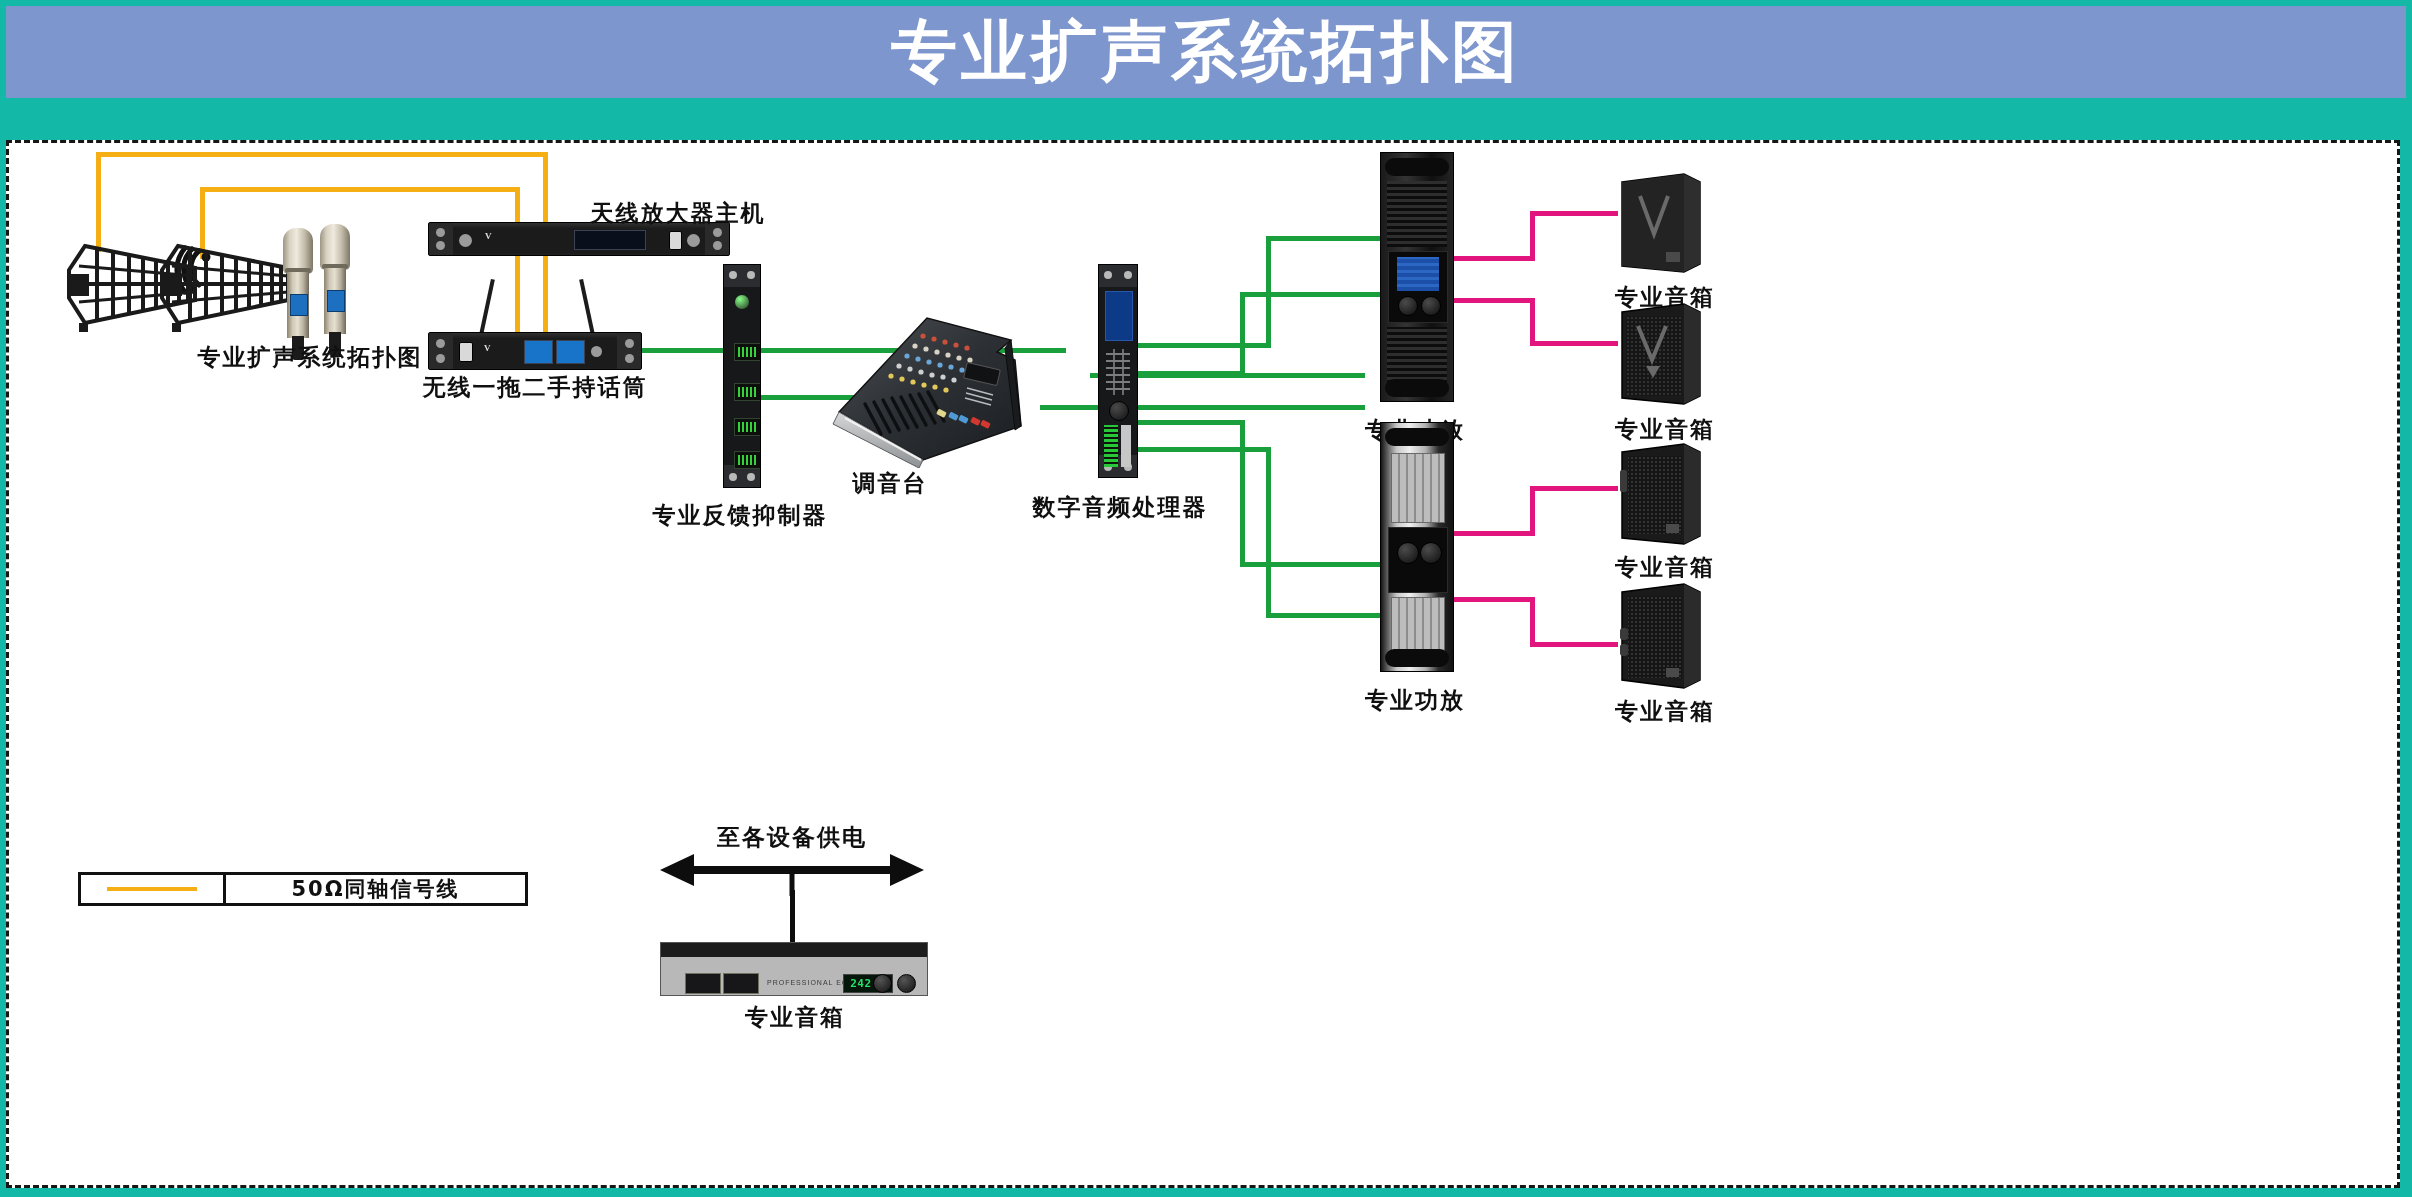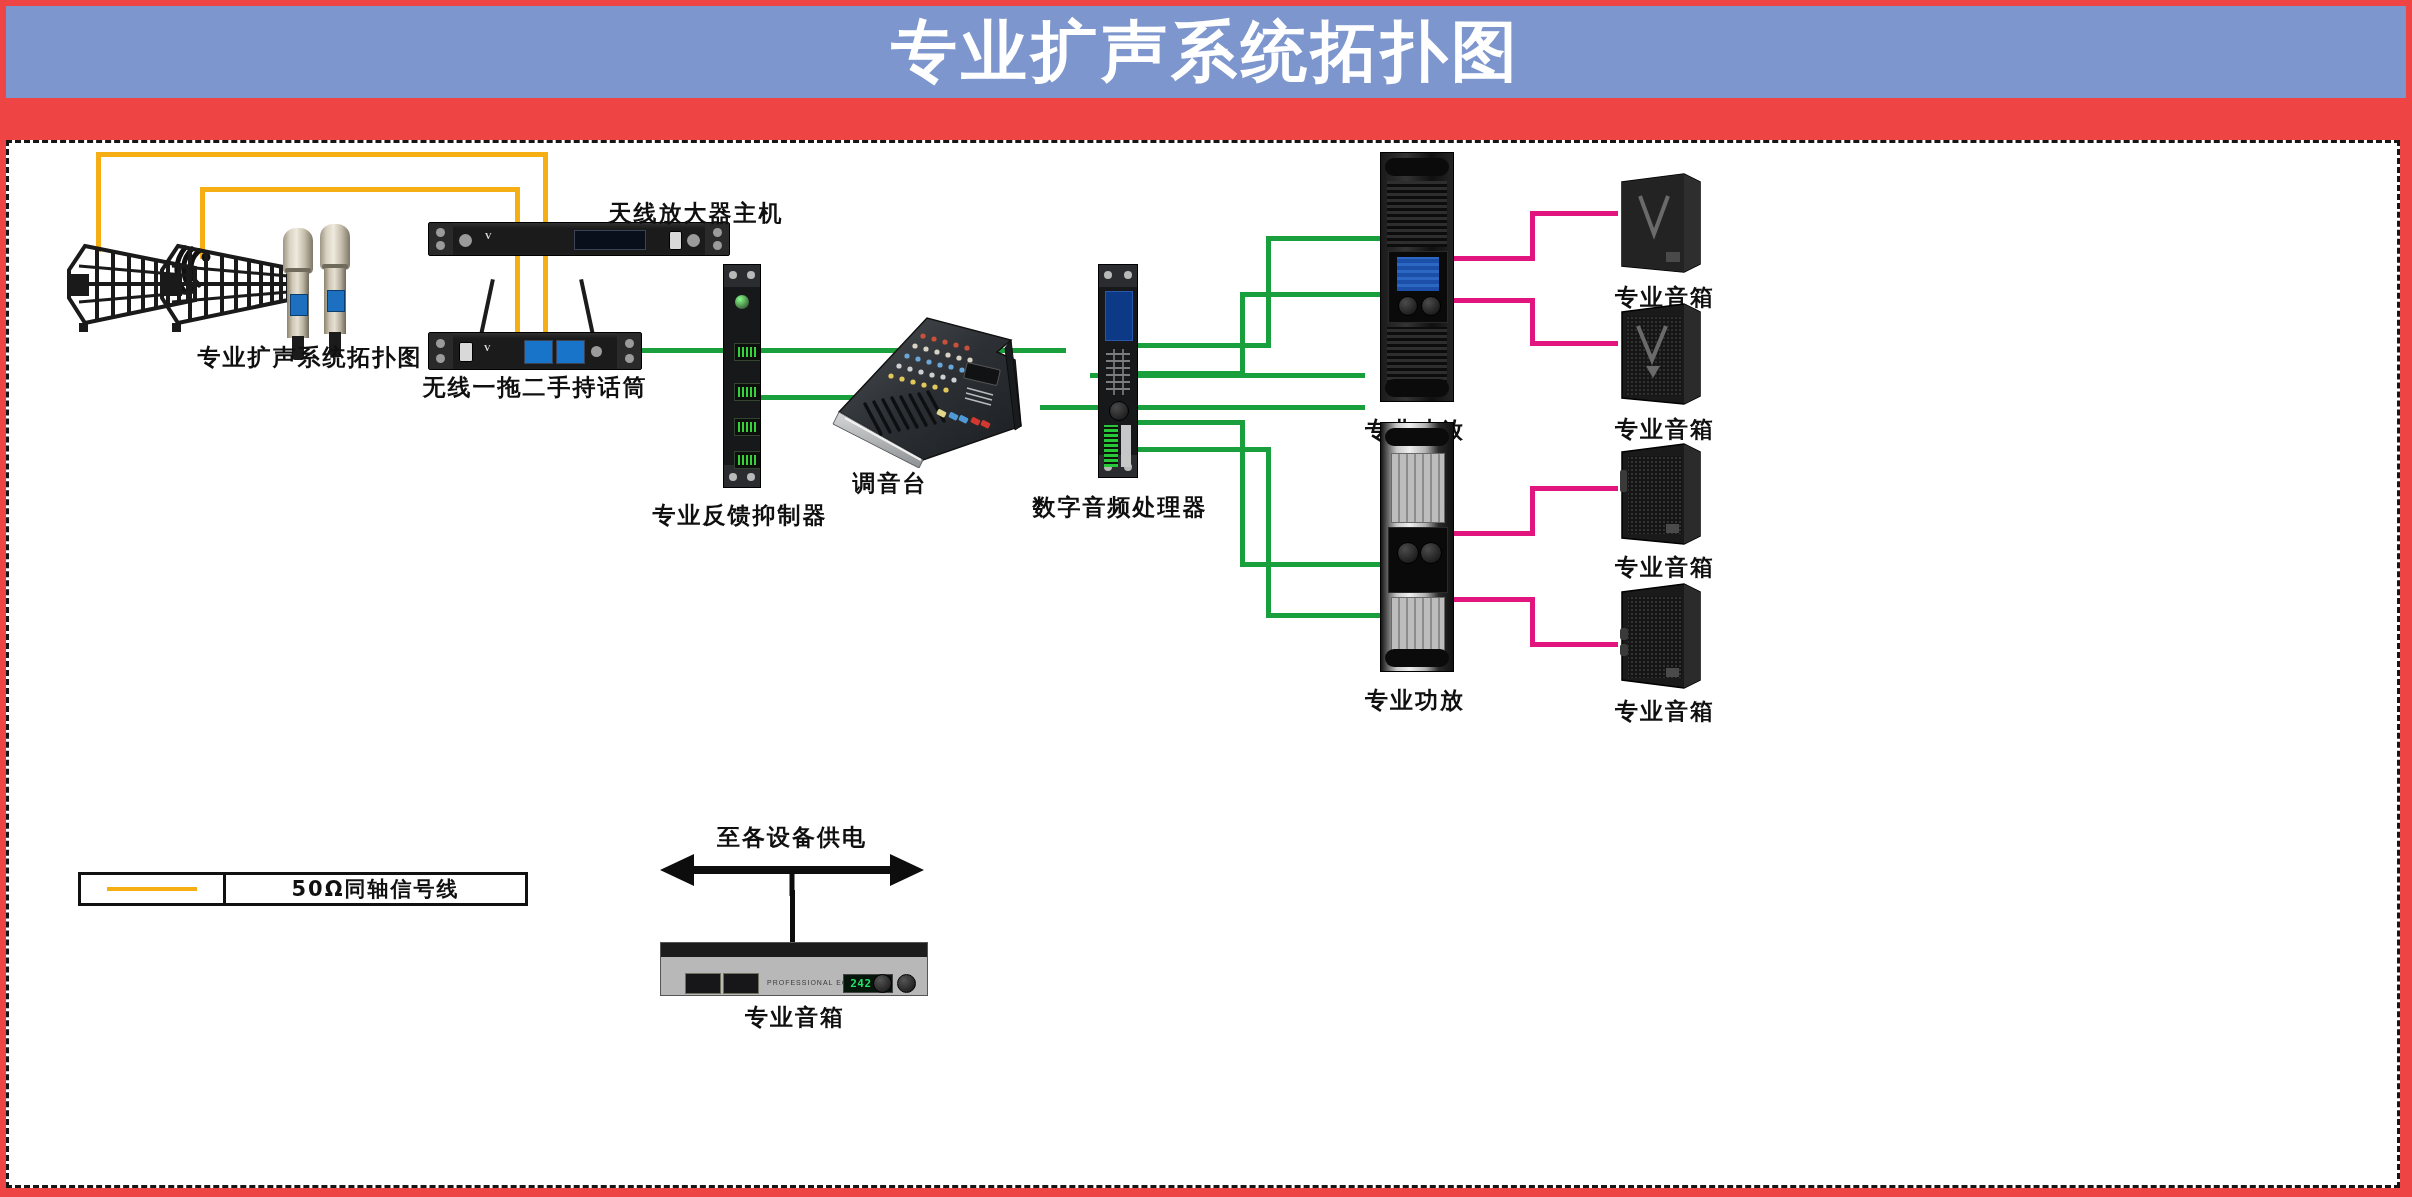--- a/index.html
+++ b/index.html
@@ -1,17 +1,17 @@
 <!DOCTYPE html>
 <html><head>
 <meta charset="utf-8">
 <style>
   html,body{margin:0;padding:0;background:#ffffff;}
   body{width:2412px;height:1197px;overflow:hidden;font-family:"Liberation Sans","DejaVu Sans",sans-serif;}
-  #root{position:relative;width:2412px;height:1197px;background:#ef4444;}
+  #root{position:relative;width:2412px;height:1197px;background:#14b8a6;}
 
   
   .banner{
     position:absolute;left:6px;top:6px;width:2400px;height:92px;
     background:#7E96CE;
     display:flex;align-items:center;justify-content:center;
   }
   .banner-title{
     color:#ffffff;font-size:66px;font-weight:bold;letter-spacing:4px;
     font-family:"DejaVu Sans","Liberation Sans",sans-serif;
@@ -255,21 +255,21 @@
     <div class="hole" style="left:7px;top:5px;"></div>
     <div class="hole" style="left:7px;top:18px;"></div>
     <div class="hole" style="left:284px;top:5px;"></div>
     <div class="hole" style="left:284px;top:18px;"></div>
     <div class="hole" style="left:30px;top:11px;width:13px;height:13px;"></div>
     <div class="hole" style="left:258px;top:11px;width:13px;height:13px;"></div>
     <div class="brand" style="left:56px;top:8px;">V</div>
     <div class="screen" style="left:145px;top:7px;width:70px;height:18px;"></div>
     <div class="sw" style="left:240px;top:8px;width:11px;height:17px;"></div>
   </div>
-  <div class="cap" style="left:556px;top:198px;width:280px;">天线放大器主机</div>
+  <div class="cap" style="left:538px;top:198px;width:280px;">天线放大器主机</div>
 
   <div style="position:absolute;left:478px;top:278px;width:4px;height:62px;background:#1c1c1c;transform:rotate(12deg);transform-origin:bottom;"></div>
   <div style="position:absolute;left:592px;top:278px;width:4px;height:62px;background:#1c1c1c;transform:rotate(-12deg);transform-origin:bottom;"></div>
   <div class="rack" style="left:428px;top:332px;width:212px;height:36px;">
     <div class="ear l"></div>
     <div class="ear r"></div>
     <div class="hole" style="left:7px;top:6px;"></div>
     <div class="hole" style="left:7px;top:21px;"></div>
     <div class="hole" style="left:196px;top:6px;"></div>
     <div class="hole" style="left:196px;top:21px;"></div>

